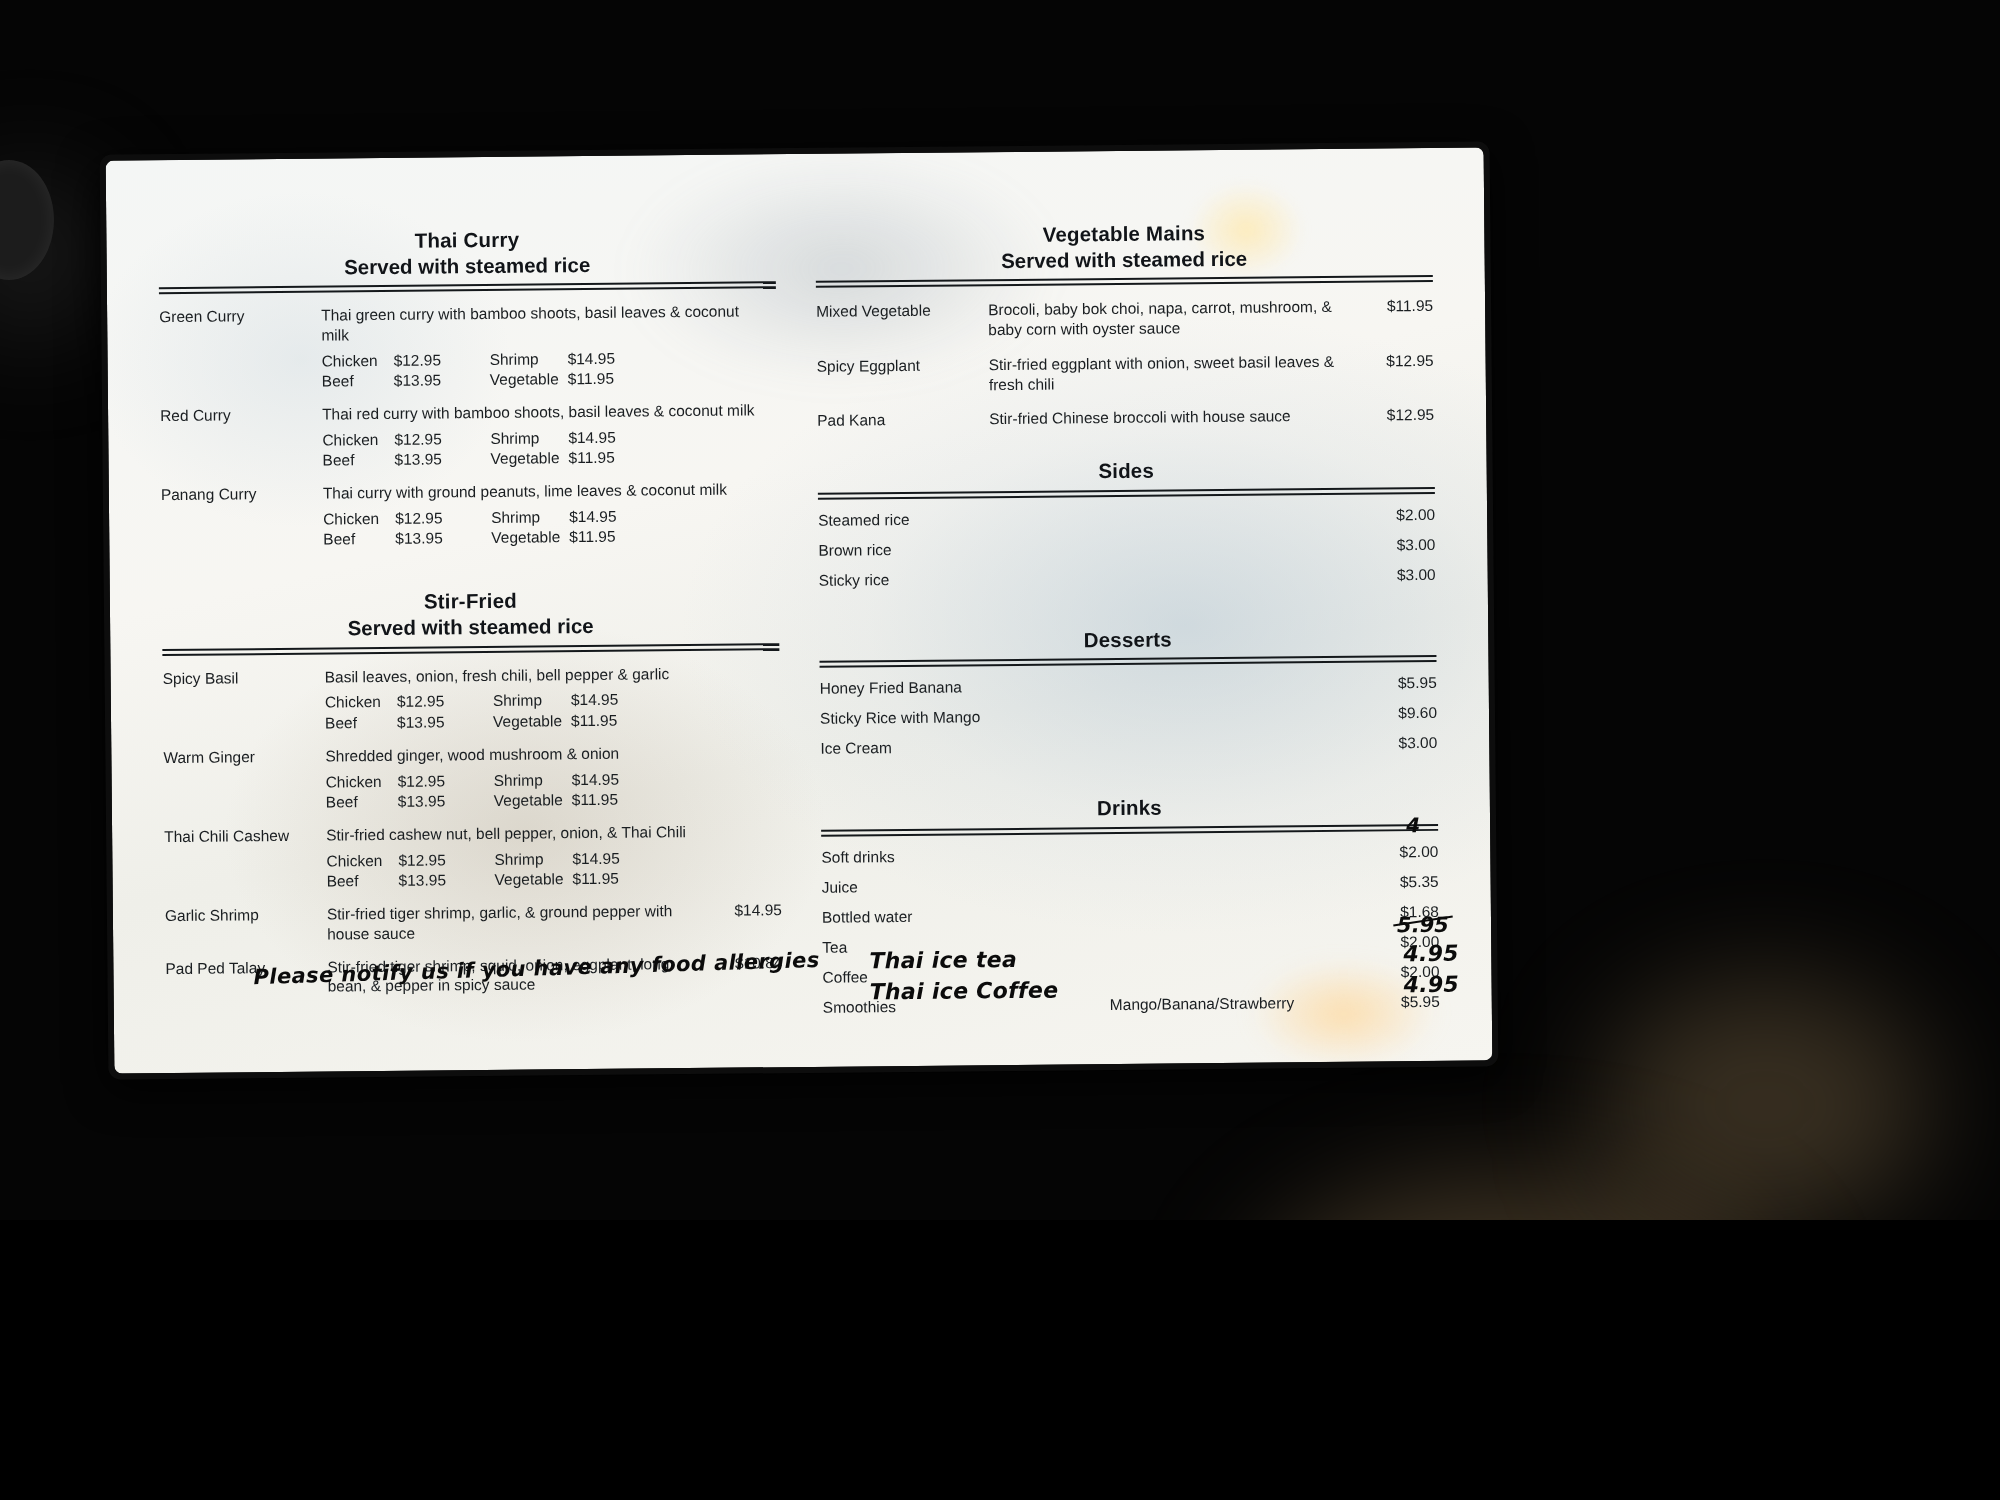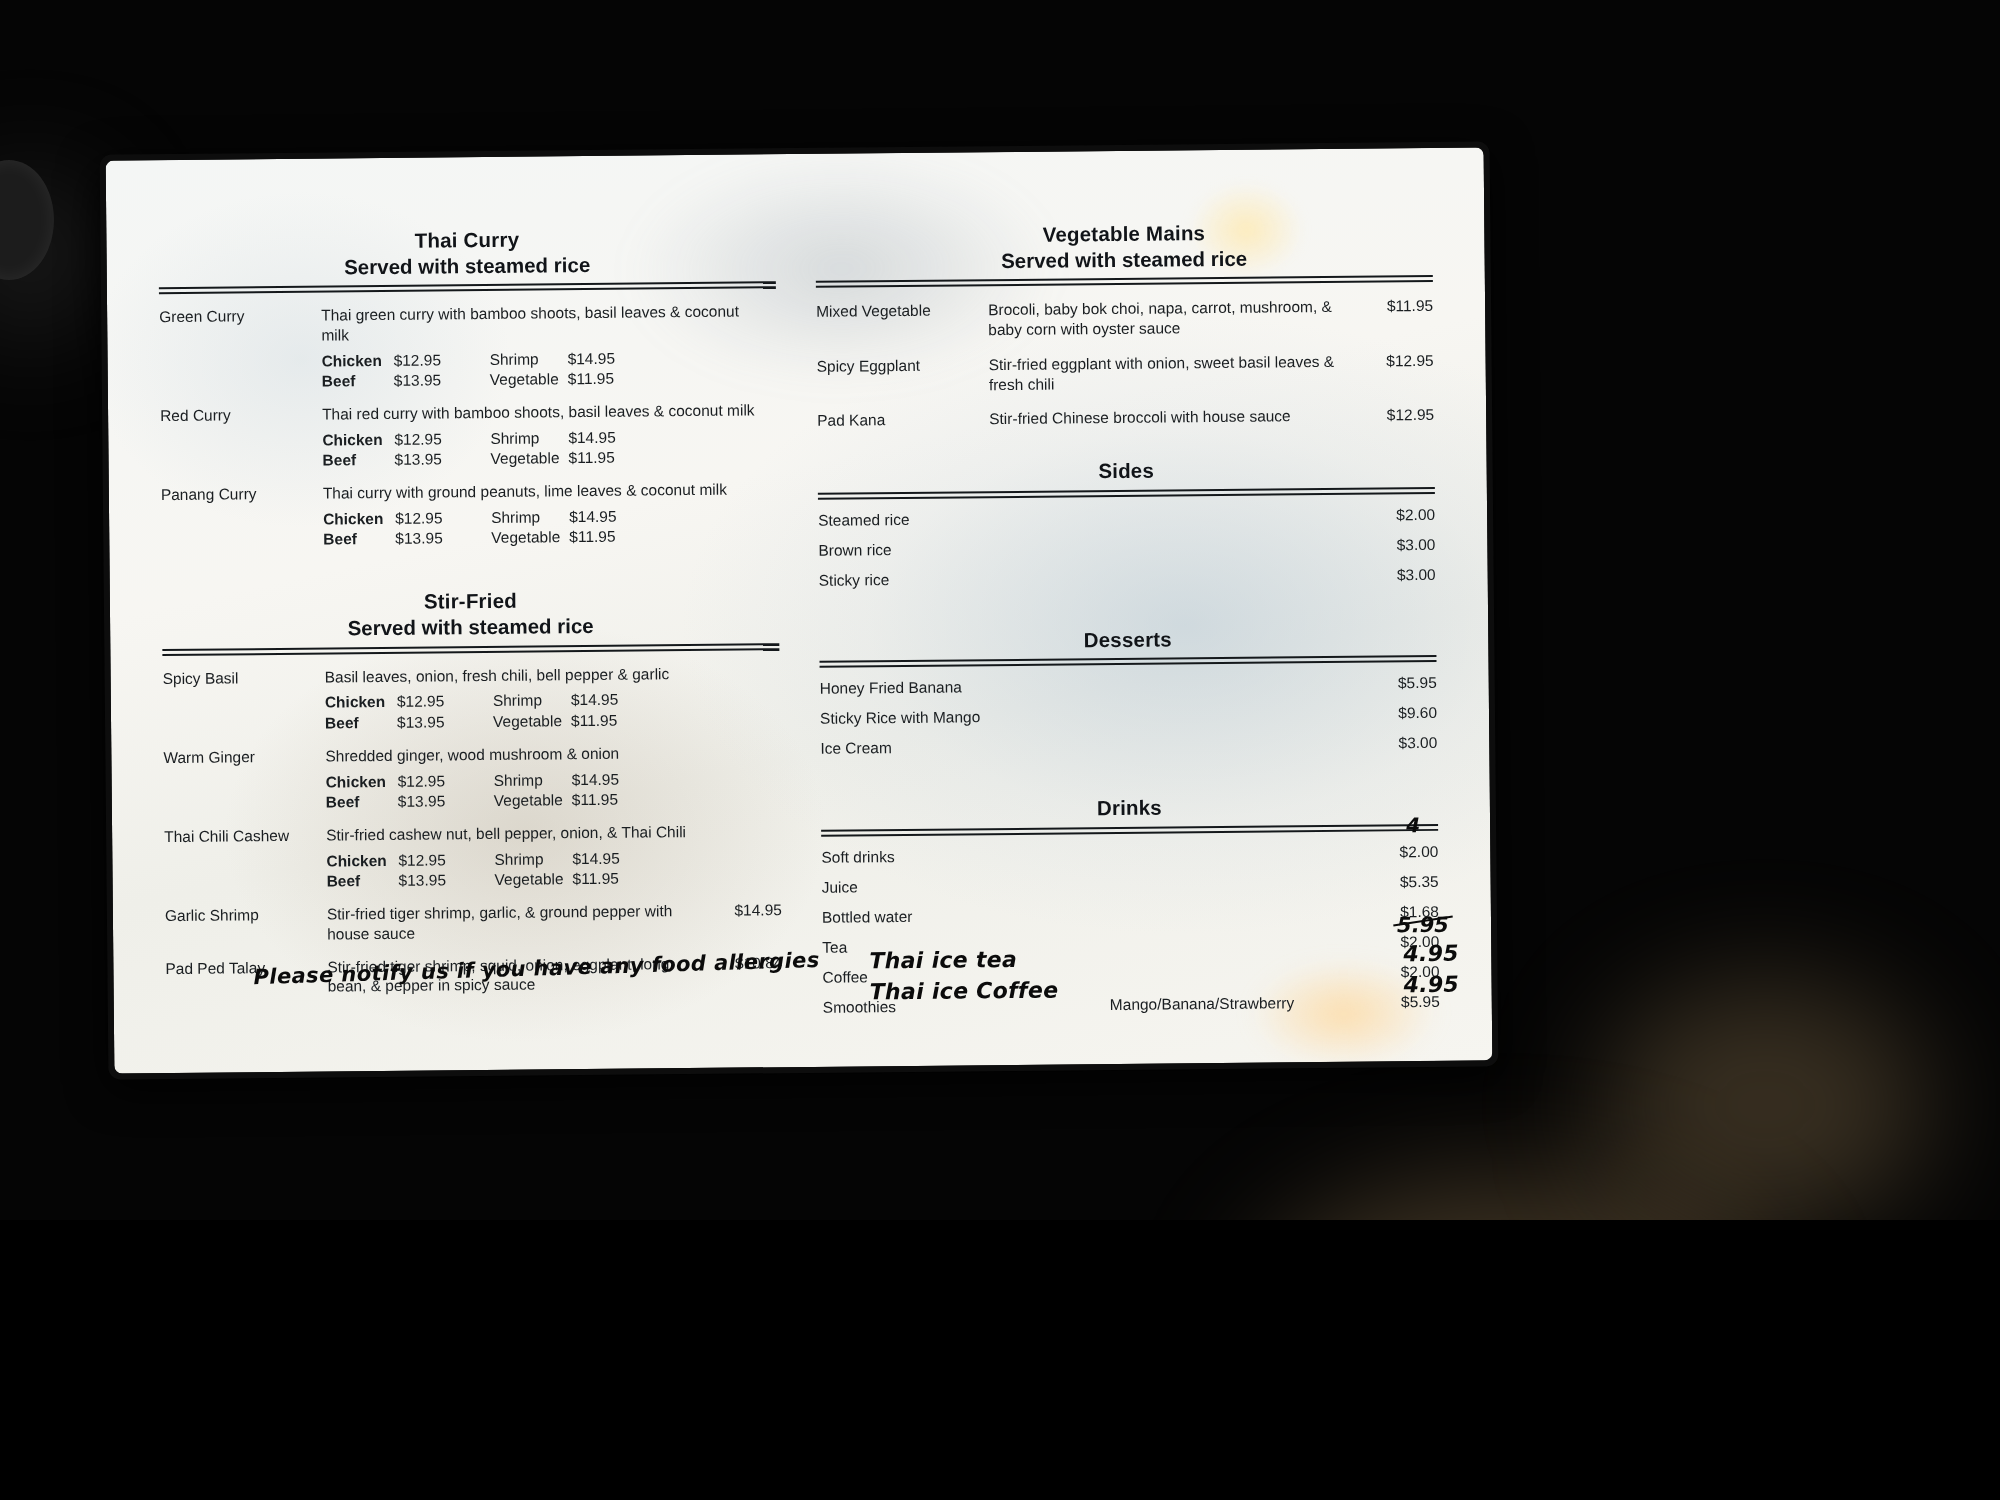--- a/index.html
+++ b/index.html
@@ -159,21 +159,21 @@
   .proteins {
     margin-left: 162px;
     margin-top: 6px;
     font-size: 15.5px;
     line-height: 1.3;
     color: #1a1e21;
   }
   .protein-row {
     display: flex;
   }
-  .p-label { width: 72px; font-weight: bold; }
+  .p-label { width: 72px; }
   .p-price { width: 96px; }
   .p-label2 { width: 78px; }
   .p-price2 { width: 80px; }
 
   
   .pl-row {
     display: flex;
     align-items: baseline;
     margin-top: 12px;
     font-size: 15.5px;

